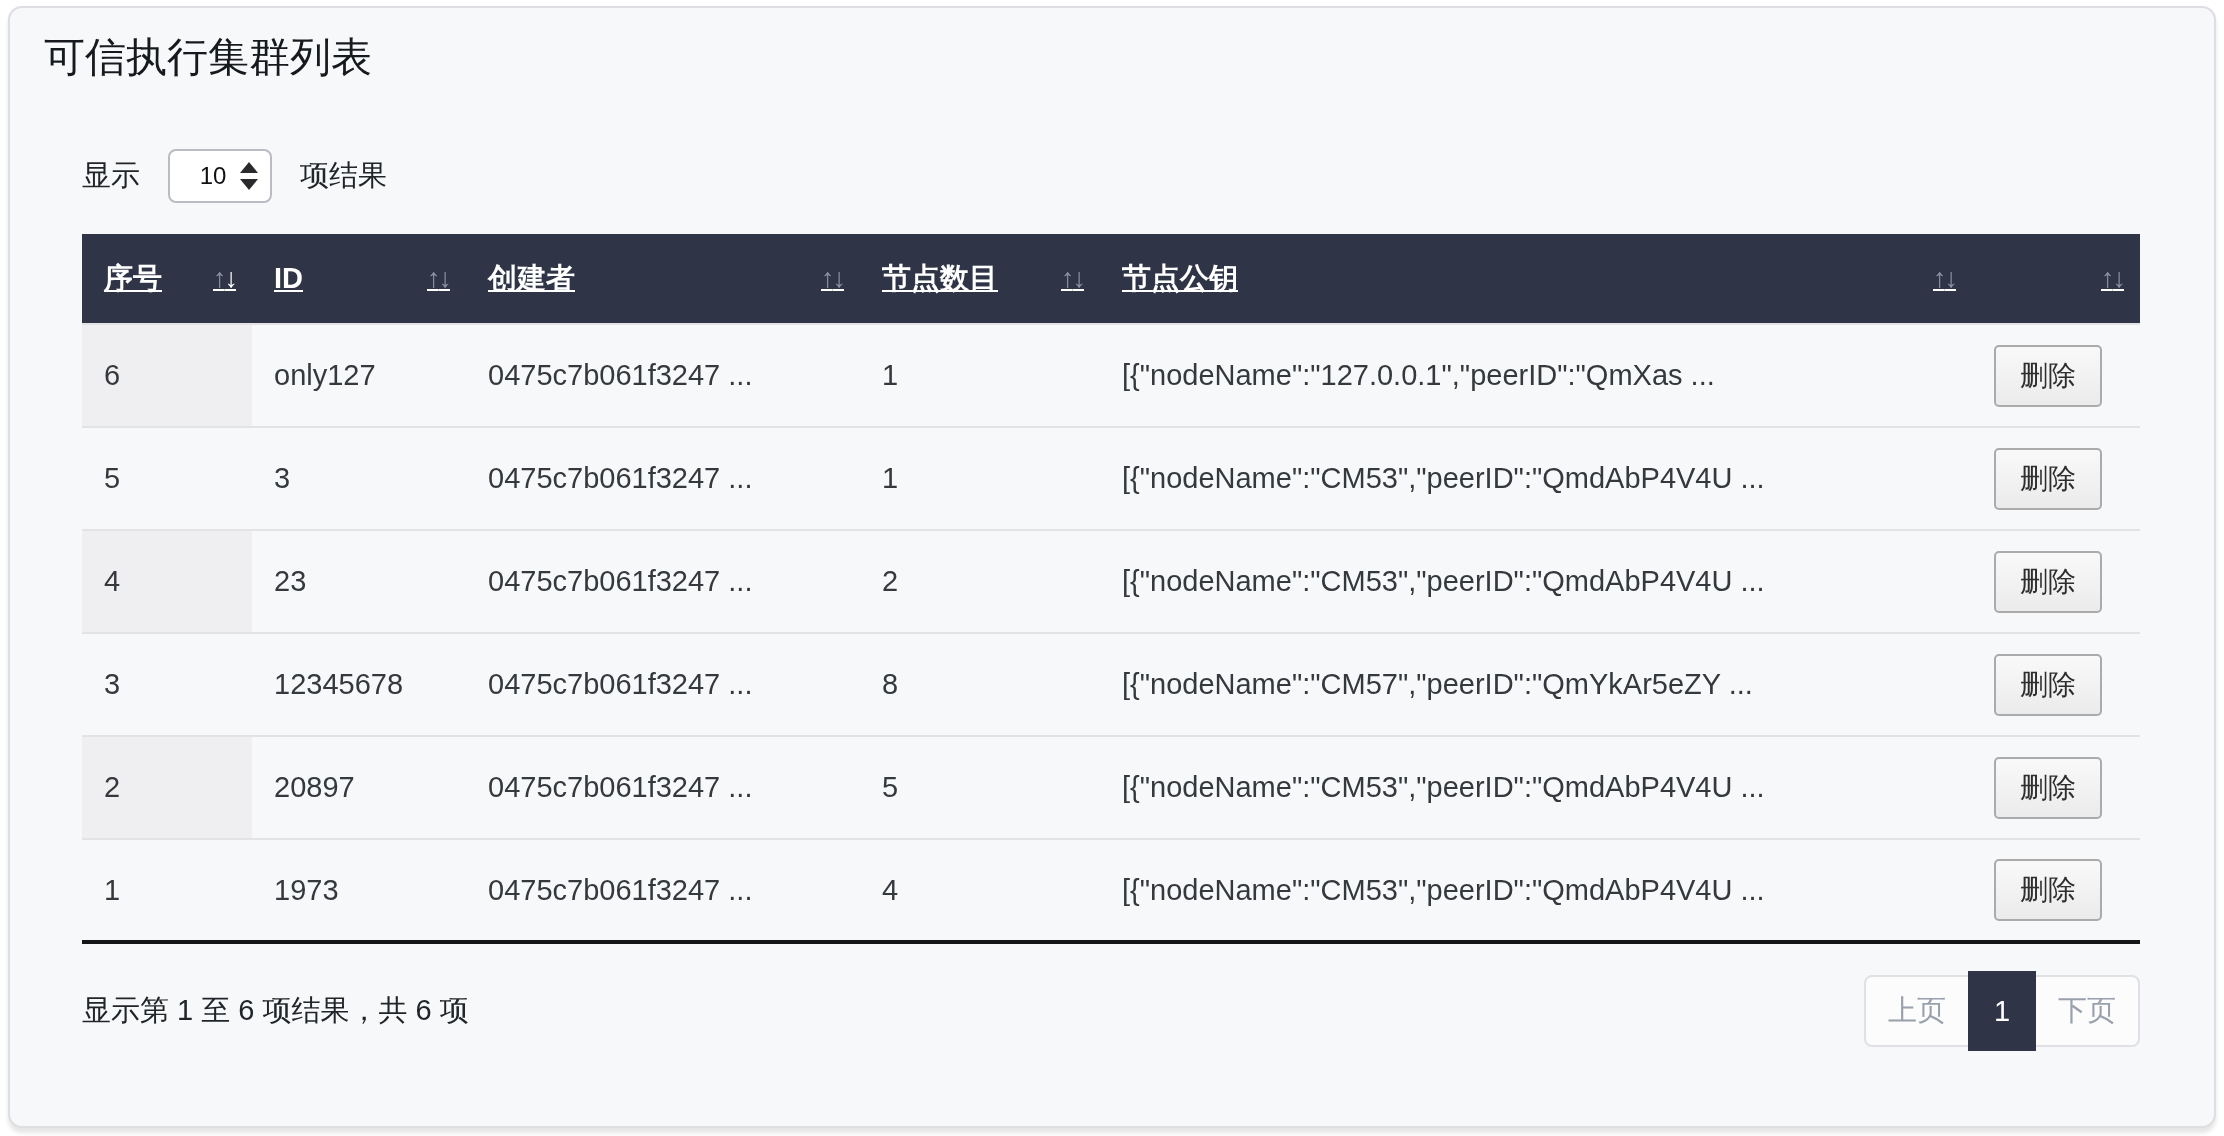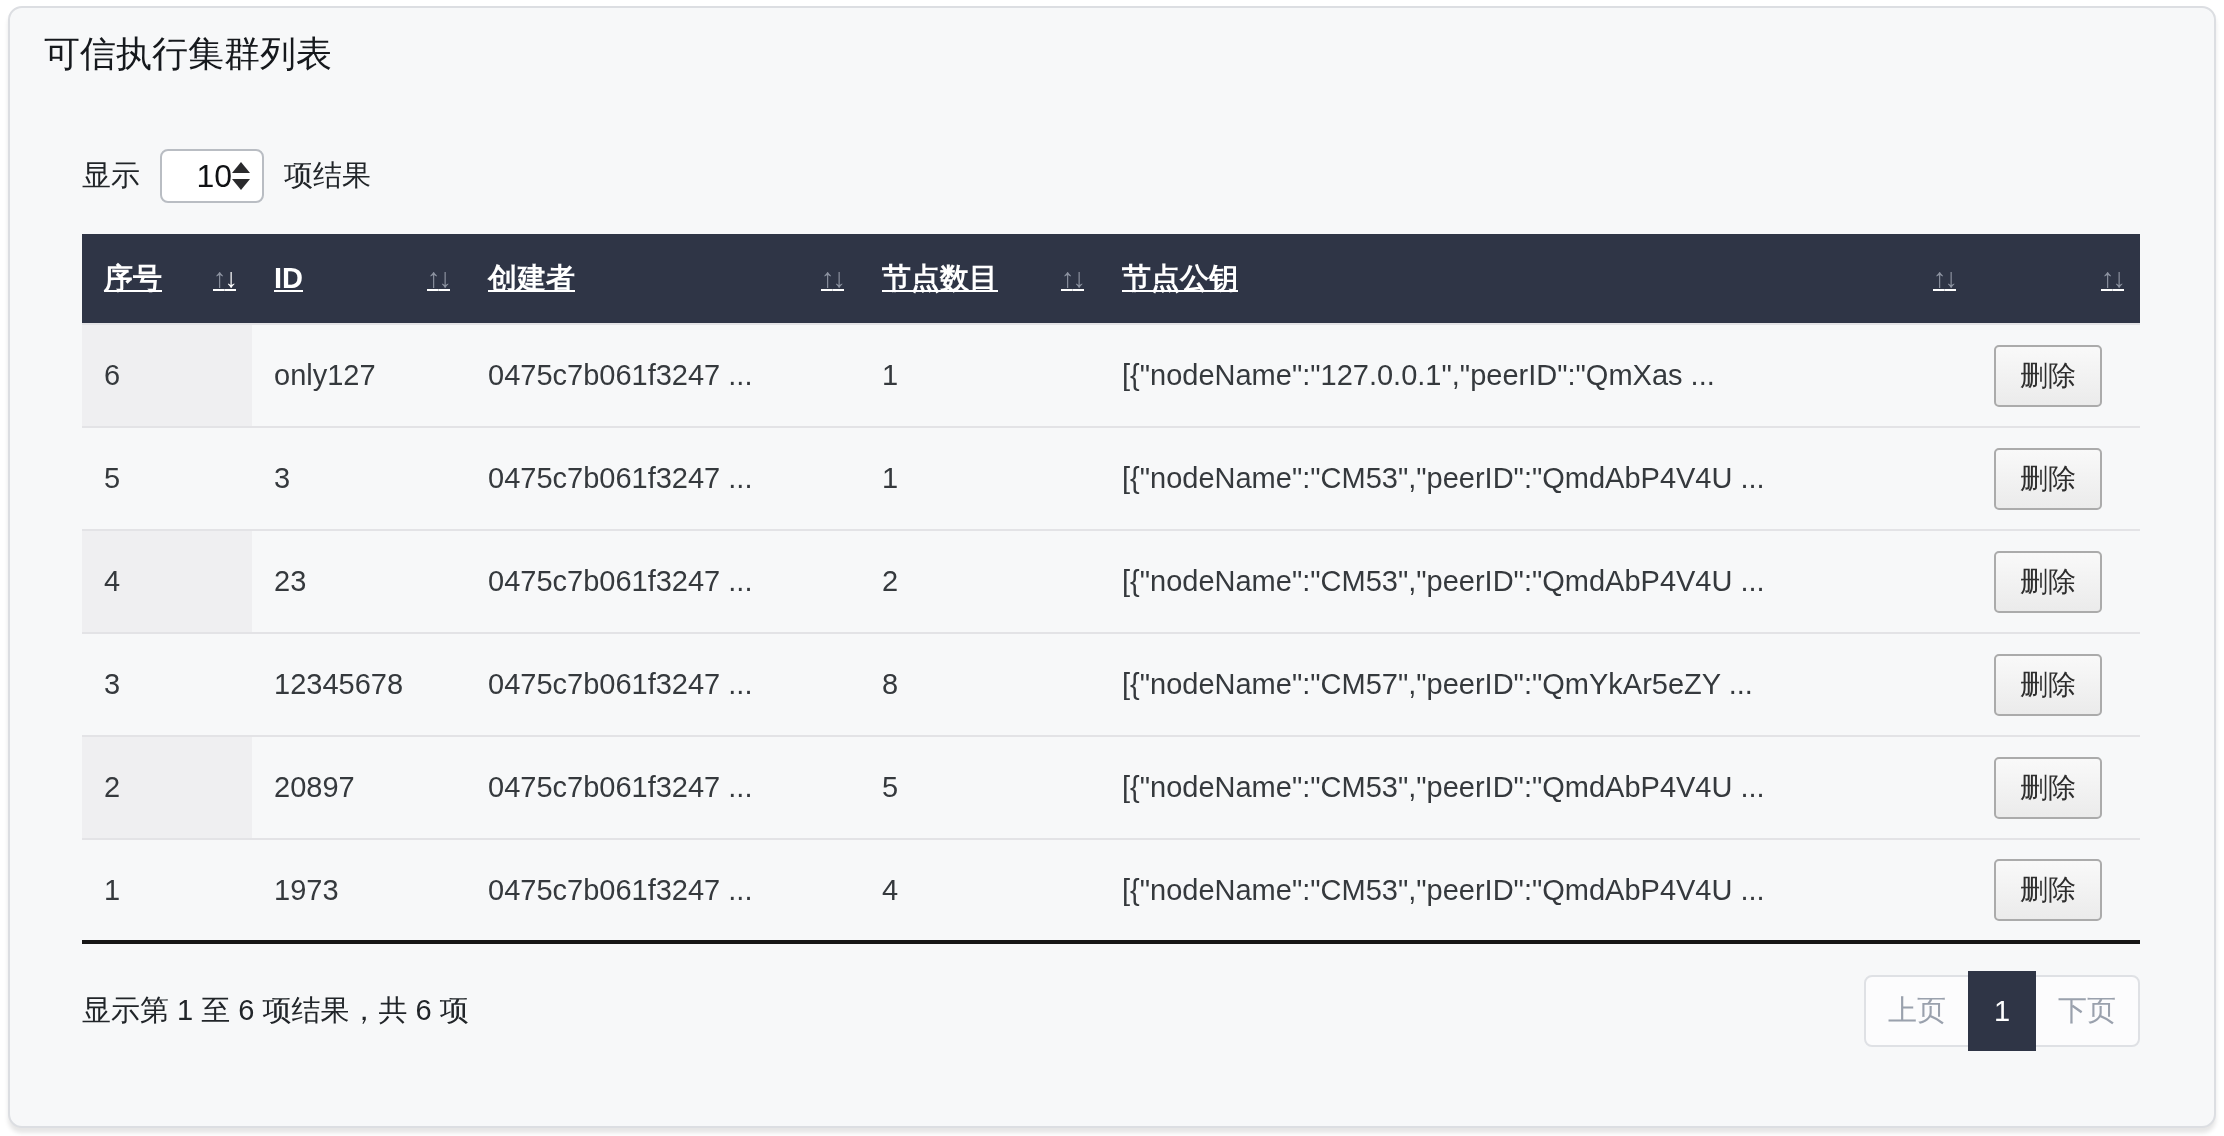--- a/index.html
+++ b/index.html
@@ -14,37 +14,37 @@
   .card {
     position:absolute; left:8px; top:6px;
     width:2208px; height:1122px;
     background:var(--card-bg,#f7f8f9);
     border:2px solid #dcdee2;
     border-radius:14px;
     box-shadow:0 5px 4px rgba(0,0,0,.10);
   }
   .page-title {
     position:absolute; left:34px; top:22px;
-    font-size:36px; font-weight:500; color:#16191d;
+    font-size:41px; font-weight:500; color:#16191d;
   }
   
   .controls {
     position:absolute; left:72px; right:74px; top:136px; height:64px;
     display:flex; justify-content:space-between; align-items:center;
   }
-  .length-group { display:flex; align-items:center; gap:20px; font-size:29px; color:#212529; }
+  .length-group { display:flex; align-items:center; gap:28px; font-size:29px; color:#212529; }
   .length-select {
     width:104px; height:54px; background:#ffffff;
     border:2px solid #b9bdc3; border-radius:8px;
     position:relative; display:flex; align-items:center;
     cursor:pointer;
   }
   .length-select .sel-value {
-    flex:1; text-align:right; padding-right:30px;
-    font-size:32px; color:#101114;
+    flex:1; text-align:center; padding-right:14px;
+    font-size:24px; color:#101114;
   }
   .stepper {
     position:absolute; right:12px; top:50%; transform:translateY(-50%);
     display:flex; flex-direction:column; gap:6px;
   }
   .tri-up { width:0; height:0; border-left:9px solid transparent; border-right:9px solid transparent; border-bottom:11px solid #2a2a2c; }
   .tri-dn { width:0; height:0; border-left:9px solid transparent; border-right:9px solid transparent; border-top:11px solid #2a2a2c; }
   .search-group { display:flex; align-items:center; gap:14px; font-size:29px; color:#212529; }
   .search-input {
     width:340px; height:58px; background:#ffffff;

